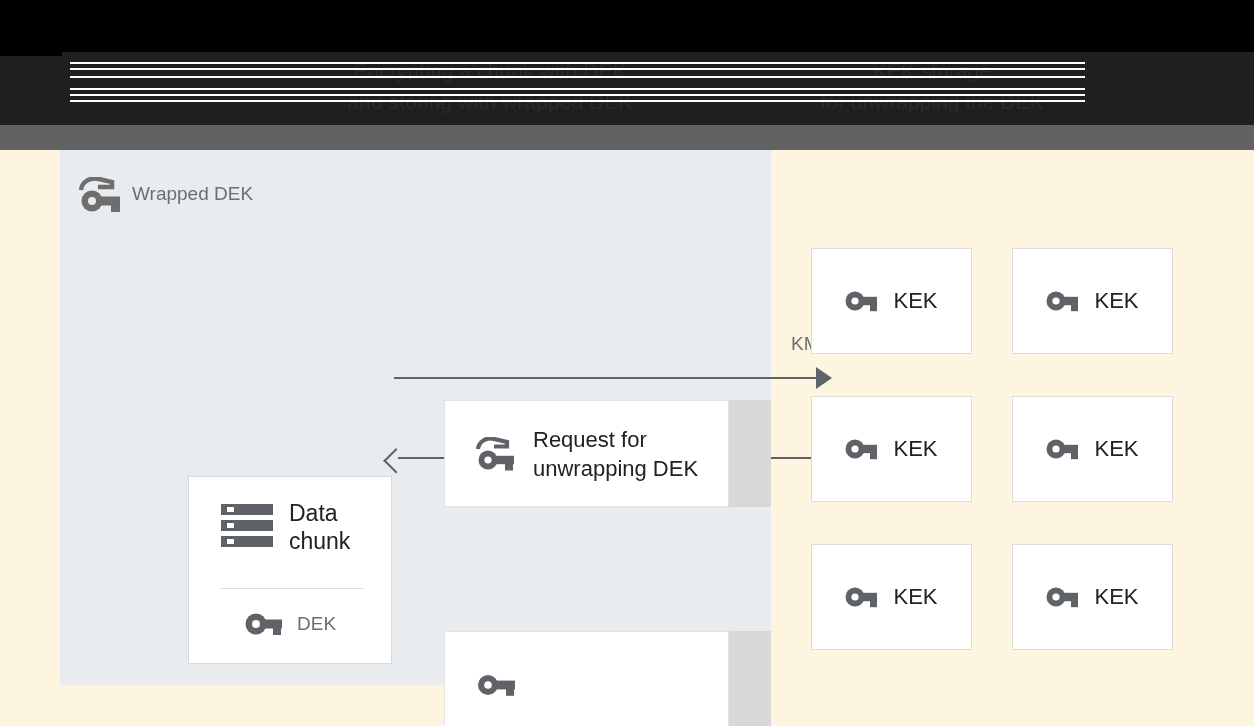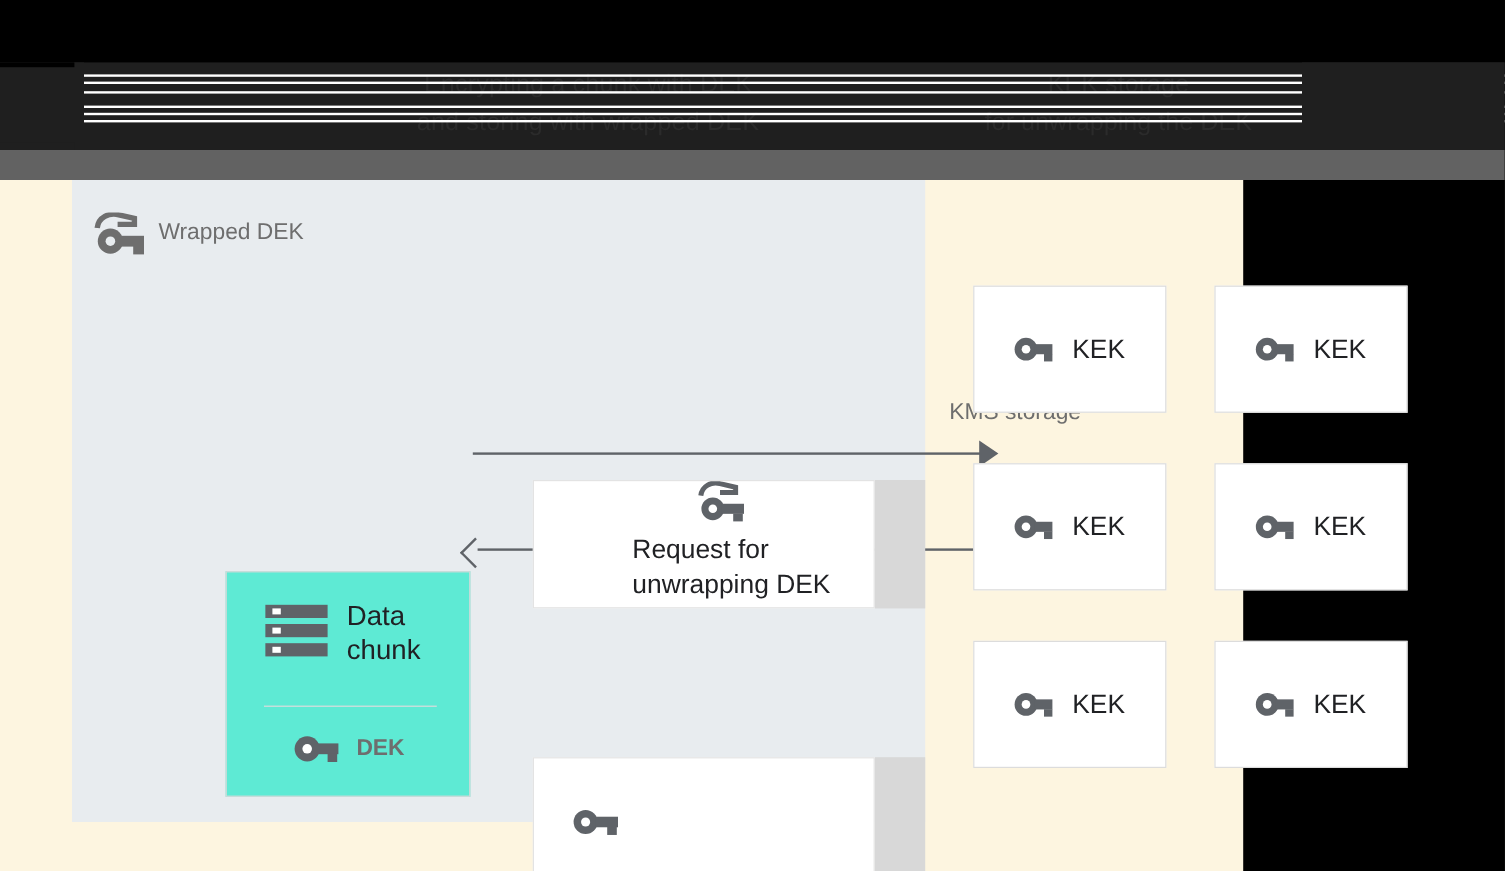--- a/index.html
+++ b/index.html
@@ -89,23 +89,22 @@
   .band-gray-notch {
     position: absolute;
     left: 0; top: 119px; width: 62px; height: 6px;
     background: #1f1f1f;
   }
 
   
   .canvas {
     position: absolute;
     left: 0; top: 150px;
-    width: 1006px; height: 576px;
+    width: 1254px; height: 576px;
     background: #fdf5e0;
-    padding-left: 30px;
   }
 
   
   .panel-left {
     position: absolute;
     left: 60px; top: 0px;
     width: 711px; height: 535px;
     background: #e8ecef;
   }
   .panel-left-title {
@@ -126,21 +125,21 @@
     left: 791px; top: 183px;
     color: #6e6e6e;
     font-size: 19px;
   }
 
   
   .card-chunk {
     position: absolute;
     left: 128px; top: 326px;
     width: 204px; height: 188px;
-    background: #5eead4;
+    background: #ffffff;
     border: 1px solid #d9d9d9;
     box-sizing: border-box;
   }
   .chunk-top {
     position: absolute;
     left: 0; top: 22px;
     width: 100%;
     display: flex;
     align-items: flex-start;
     padding-left: 32px;
@@ -161,40 +160,39 @@
     background: #dcdcdc;
   }
   .chunk-bottom {
     position: absolute;
     left: 0; top: 133px;
     width: 100%;
     display: flex;
     align-items: center;
     padding-left: 56px;
     box-sizing: border-box;
-    font-weight: bold;
   }
   .chunk-key-icon { width: 38px; height: 28px; flex: 0 0 38px; }
   .chunk-key-label {
     margin-left: 14px;
     font-size: 19px;
     color: #6e6e6e;
   }
 
   
   .msg-card {
     position: absolute;
     background: #ffffff;
     border: 1px solid #e3e3e3;
     box-sizing: border-box;
     display: flex;
     align-items: center;
     padding-left: 30px;
   }
-  .msg-card.request { left: 444px; top: 250px; width: 285px; height: 107px; flex-direction: column; }
+  .msg-card.request { left: 444px; top: 250px; width: 285px; height: 107px; }
   .msg-card.returnc { left: 444px; top: 481px; width: 285px; height: 107px; }
   .msg-icon { width: 42px; height: 34px; flex: 0 0 42px; }
   .msg-label {
     margin-left: 16px;
     font-size: 22px;
     line-height: 29px;
     color: #202124;
     white-space: pre-line;
   }
   .msg-shadow {
@@ -227,21 +225,21 @@
     width: 16px; height: 16px;
     border-left: 2px solid #5f6368;
     border-bottom: 2px solid #5f6368;
     transform: rotate(45deg);
     transform-origin: 0 0;
   }
 
   
   .kek-grid {
     position: absolute;
-    left: 811px; top: 88px;
+    left: 811px; top: 98px;
     width: 362px;
     display: grid;
     grid-template-columns: 161px 161px;
     grid-template-rows: 106px 106px 106px;
     column-gap: 40px;
     row-gap: 42px;
   }
   .kek-box {
     background: #ffffff;
     border: 1px solid #dcdcdc;

